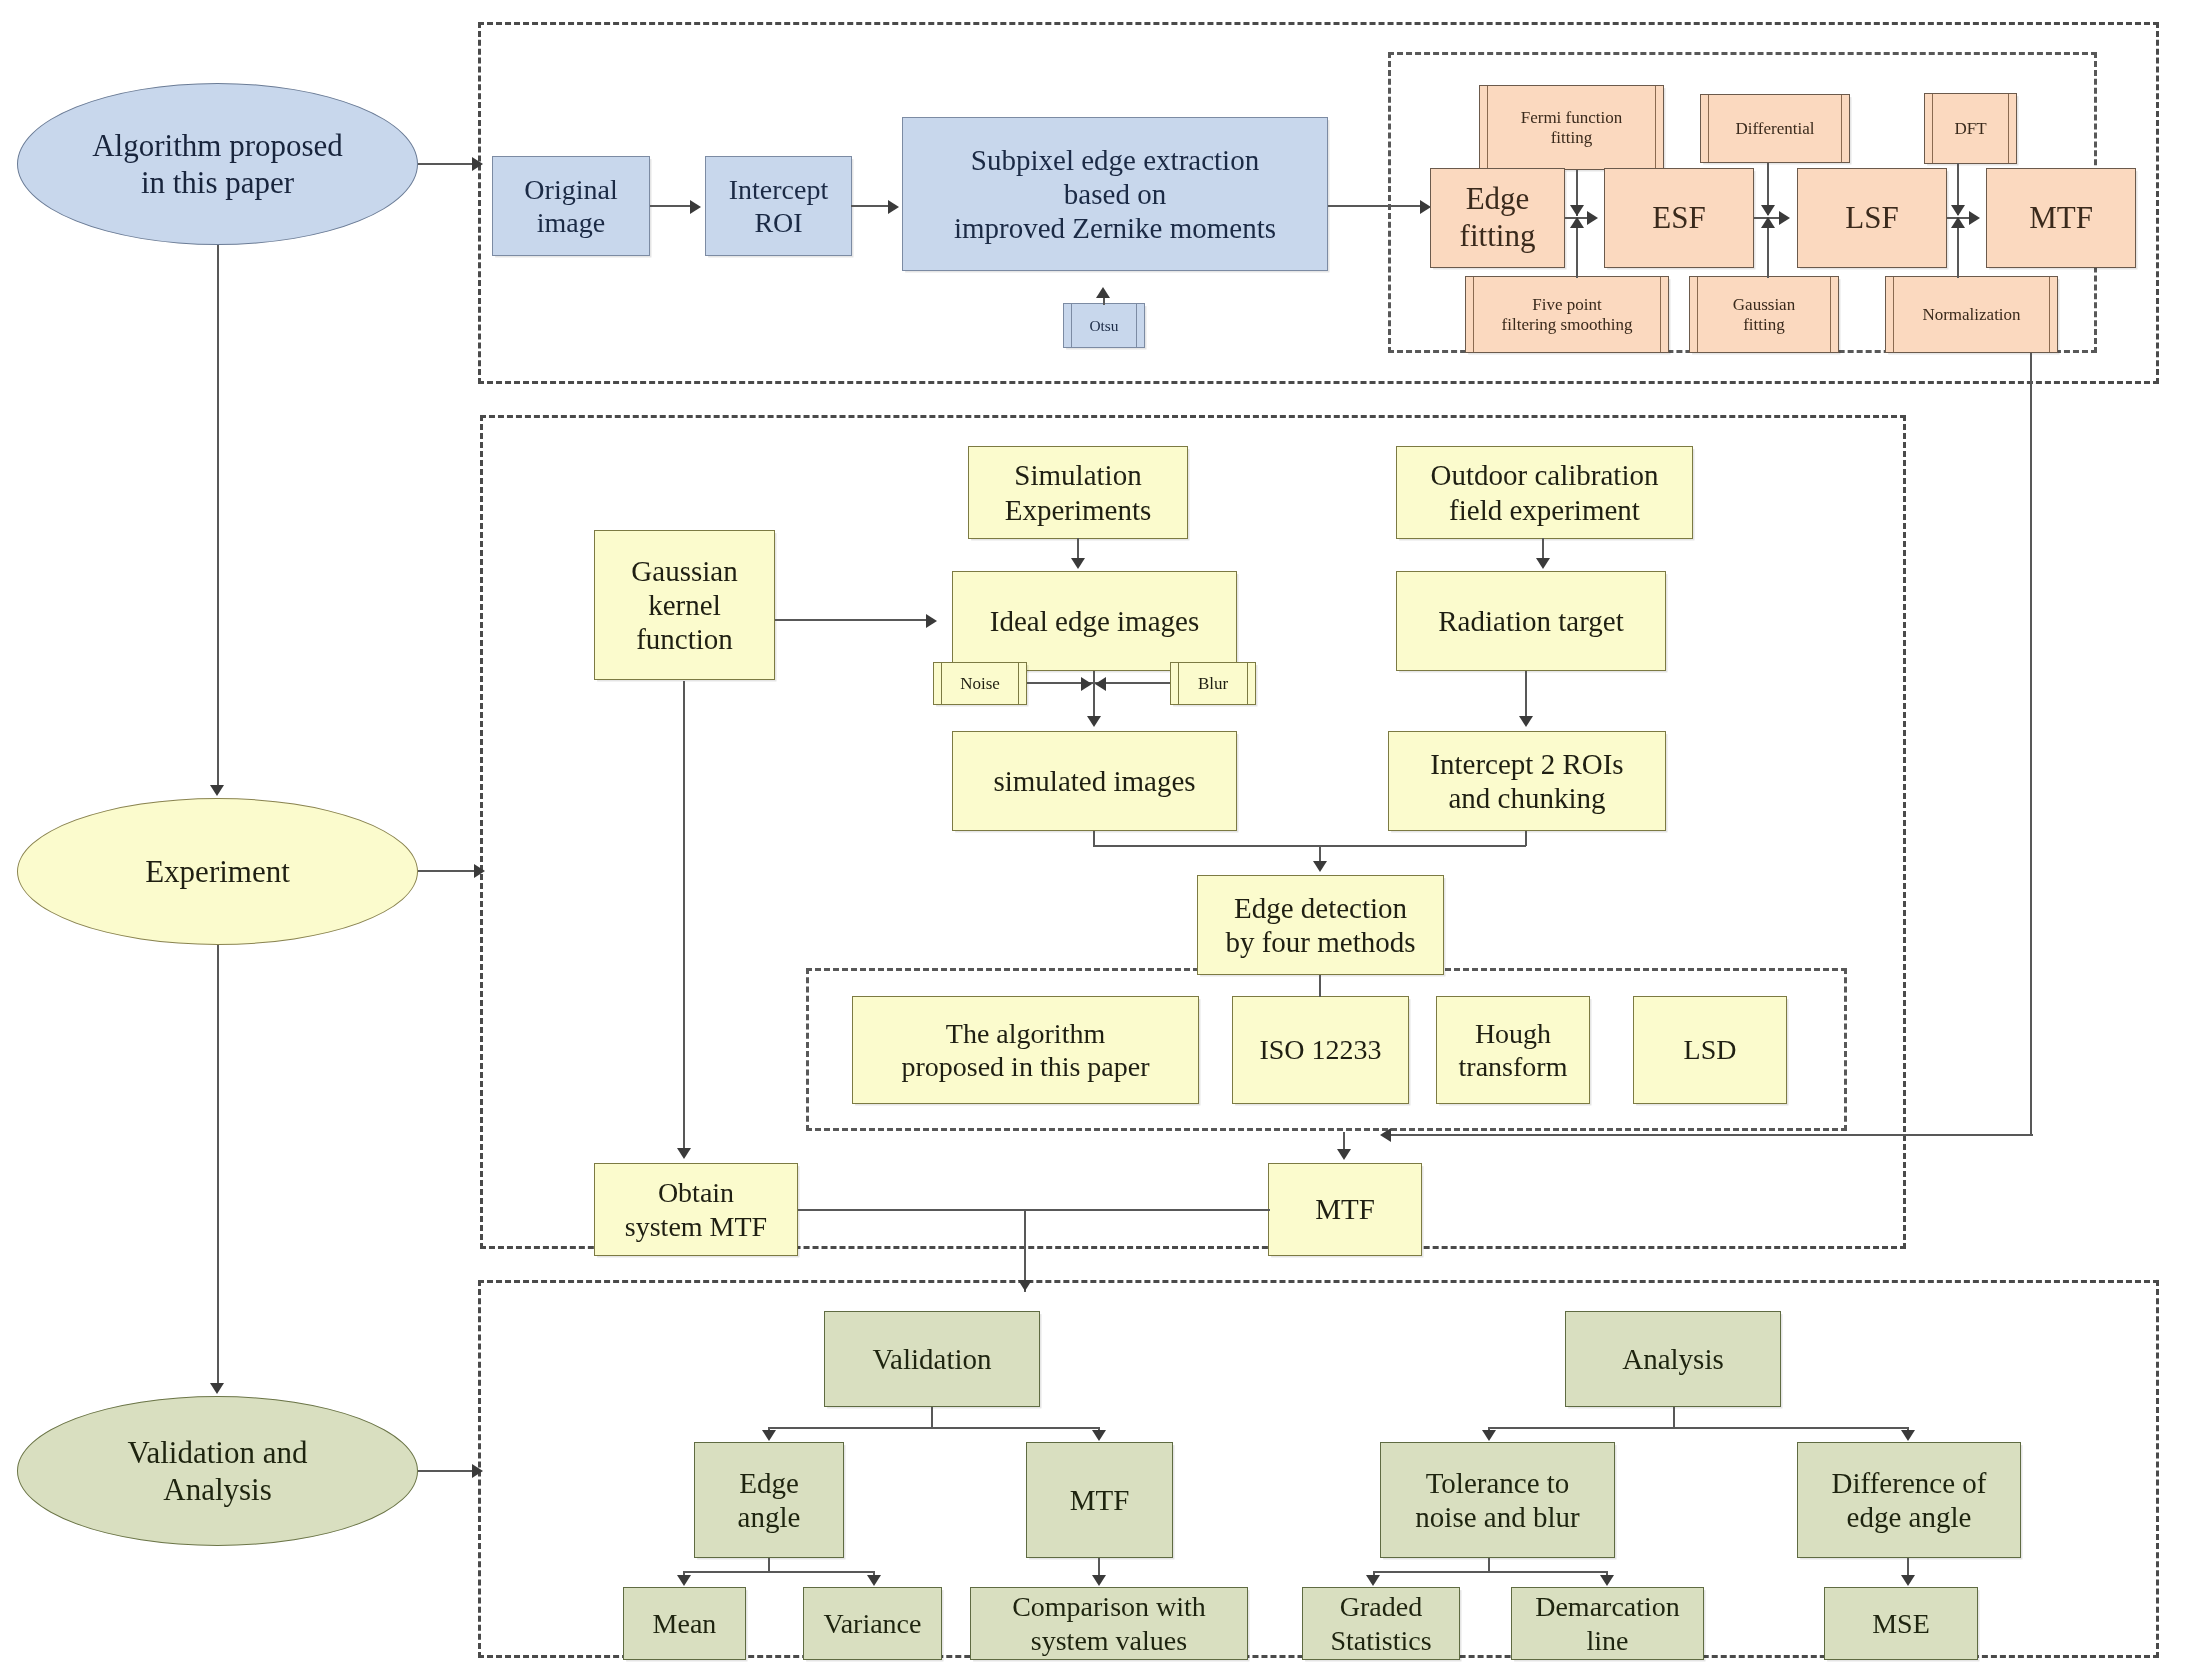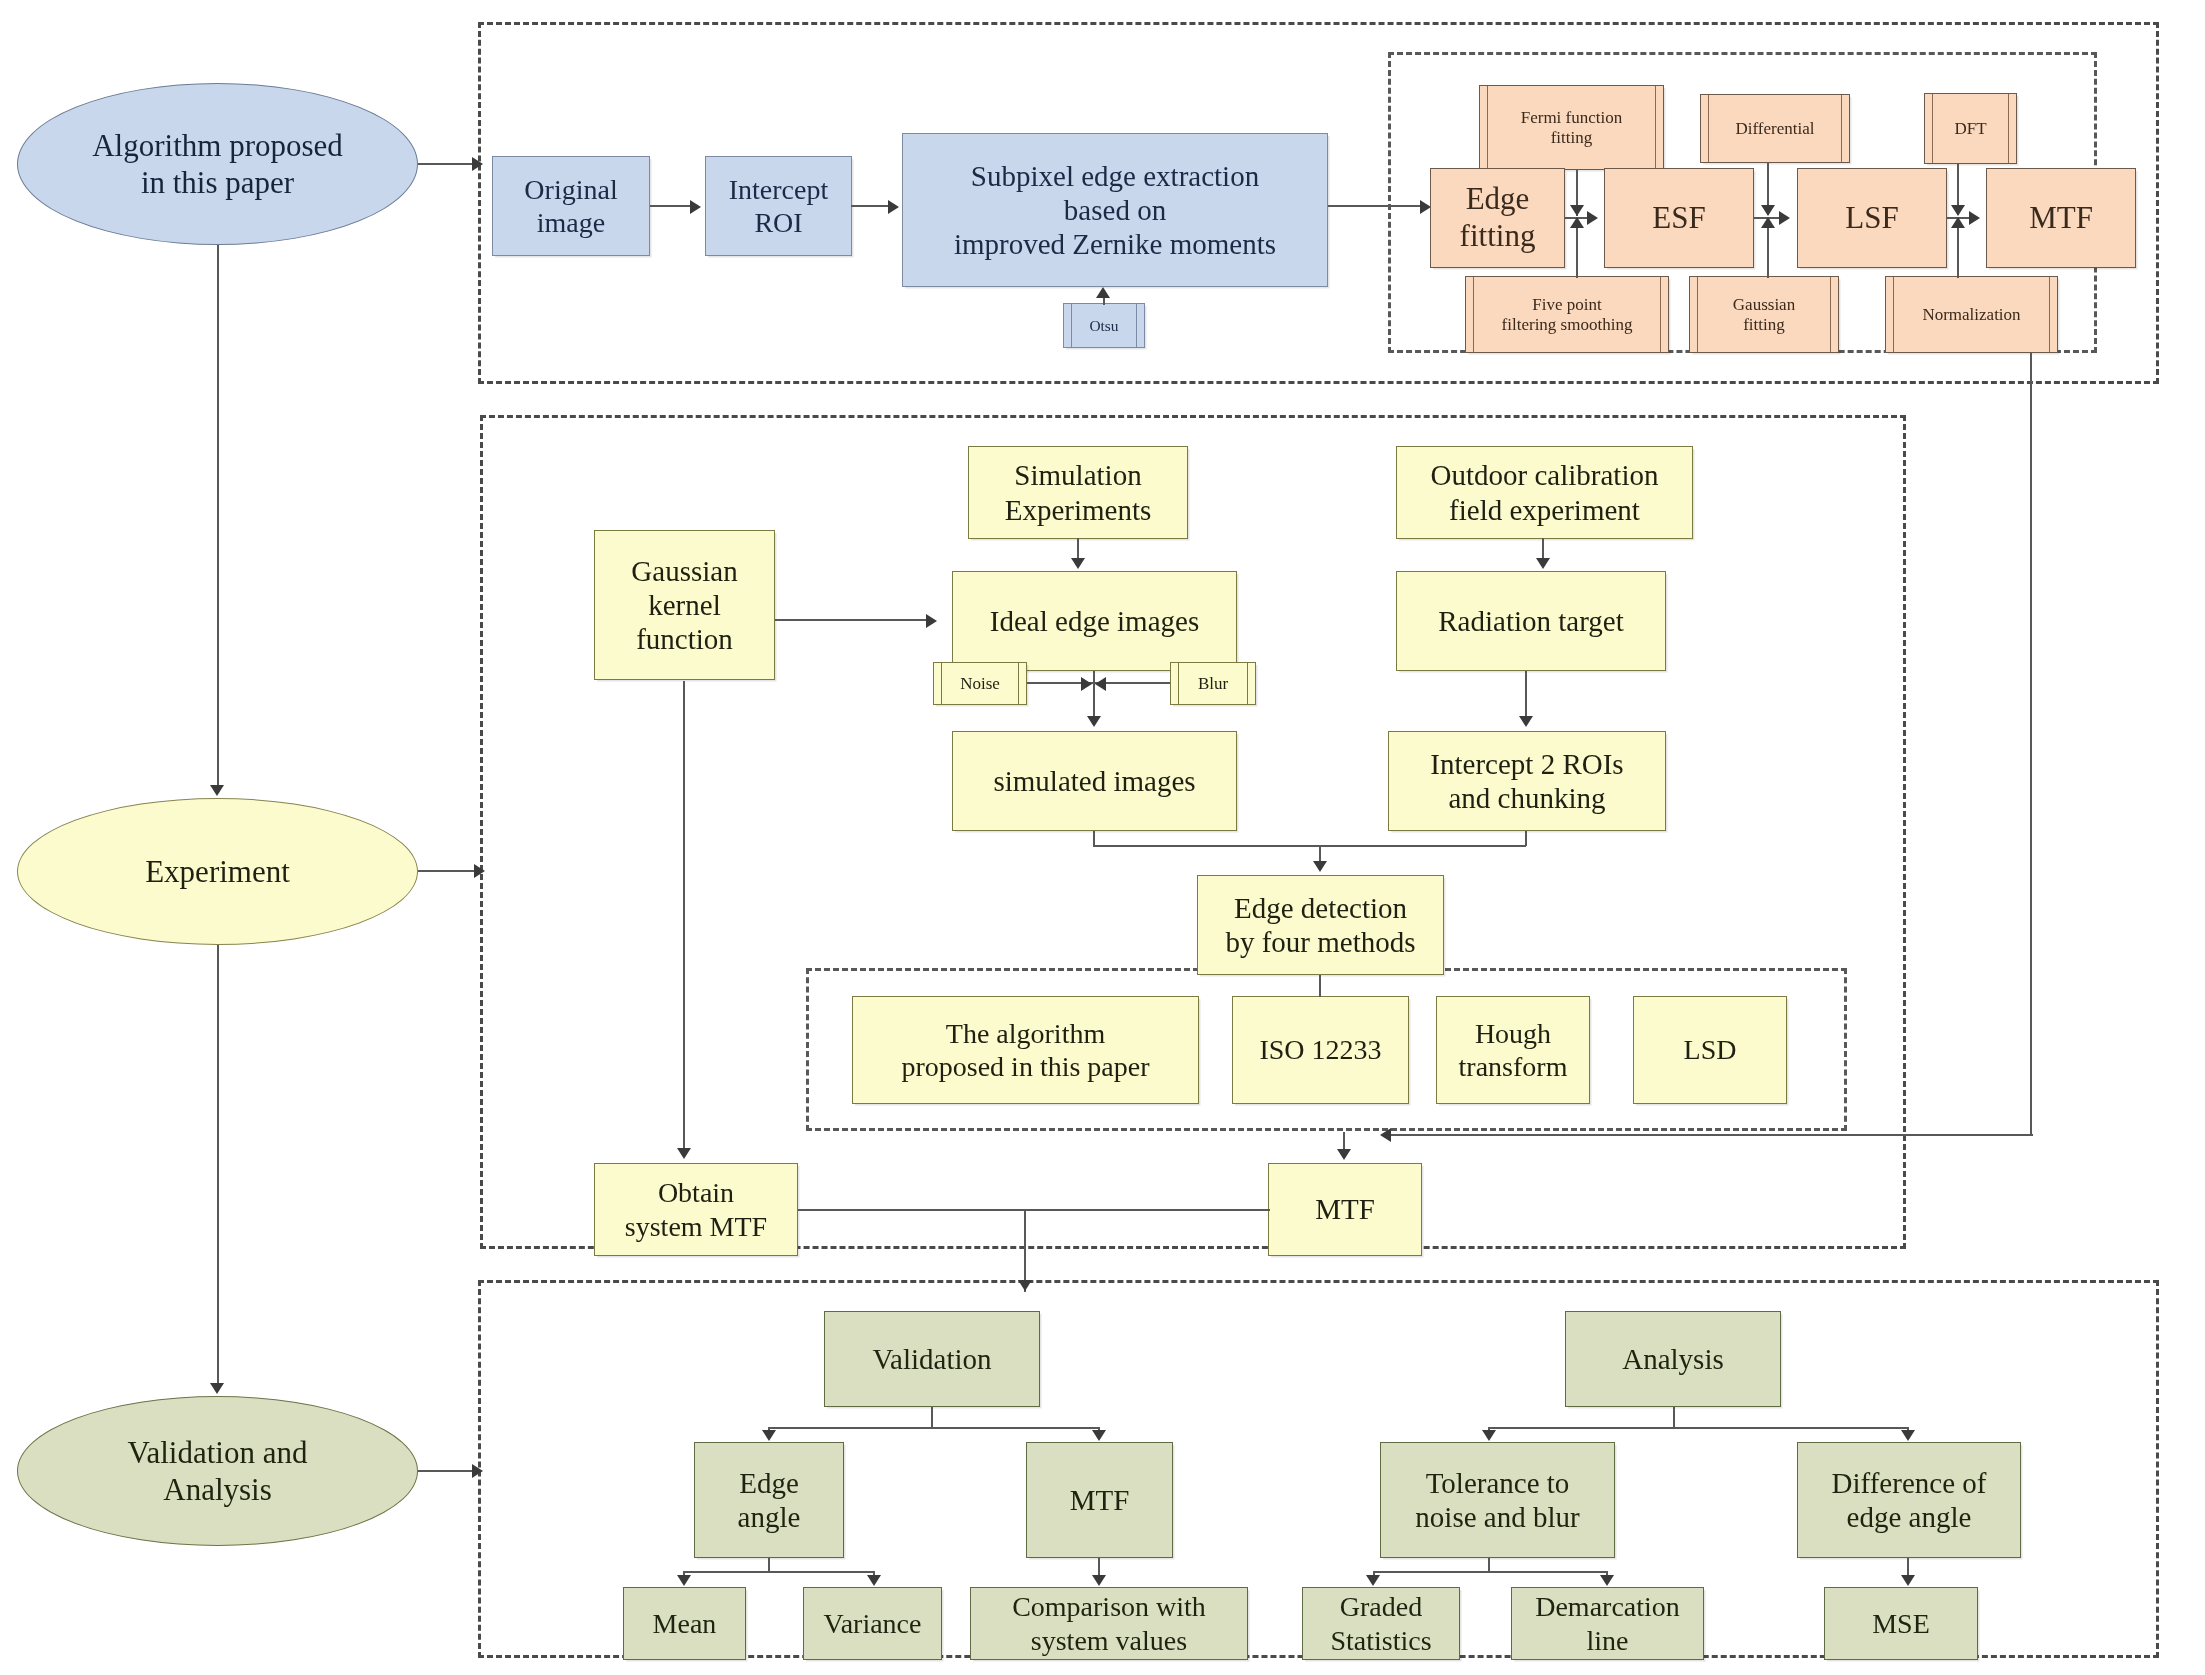--- a/index.html
+++ b/index.html
@@ -106,21 +106,21 @@
     </div>
   </div>
 
   <div class="node blue t36" style="left:705px;top:156px;width:147px;height:100px;">
     <div>
       <div>Intercept</div>
       <div>ROI</div>
     </div>
   </div>
 
-  <div class="node blue t38" style="left:902px;top:133px;width:426px;height:154px;">
+  <div class="node blue t38" style="left:902px;top:117px;width:426px;height:154px;">
     <div>
       <div>Subpixel edge extraction</div>
       <div>based on</div>
       <div>improved Zernike moments</div>
     </div>
   </div>
 
   <div class="mini node blue t20" style="left:1063px;top:303px;width:82px;height:45px;">
     <span class="inner-l"></span>
     <span class="inner-r"></span>

